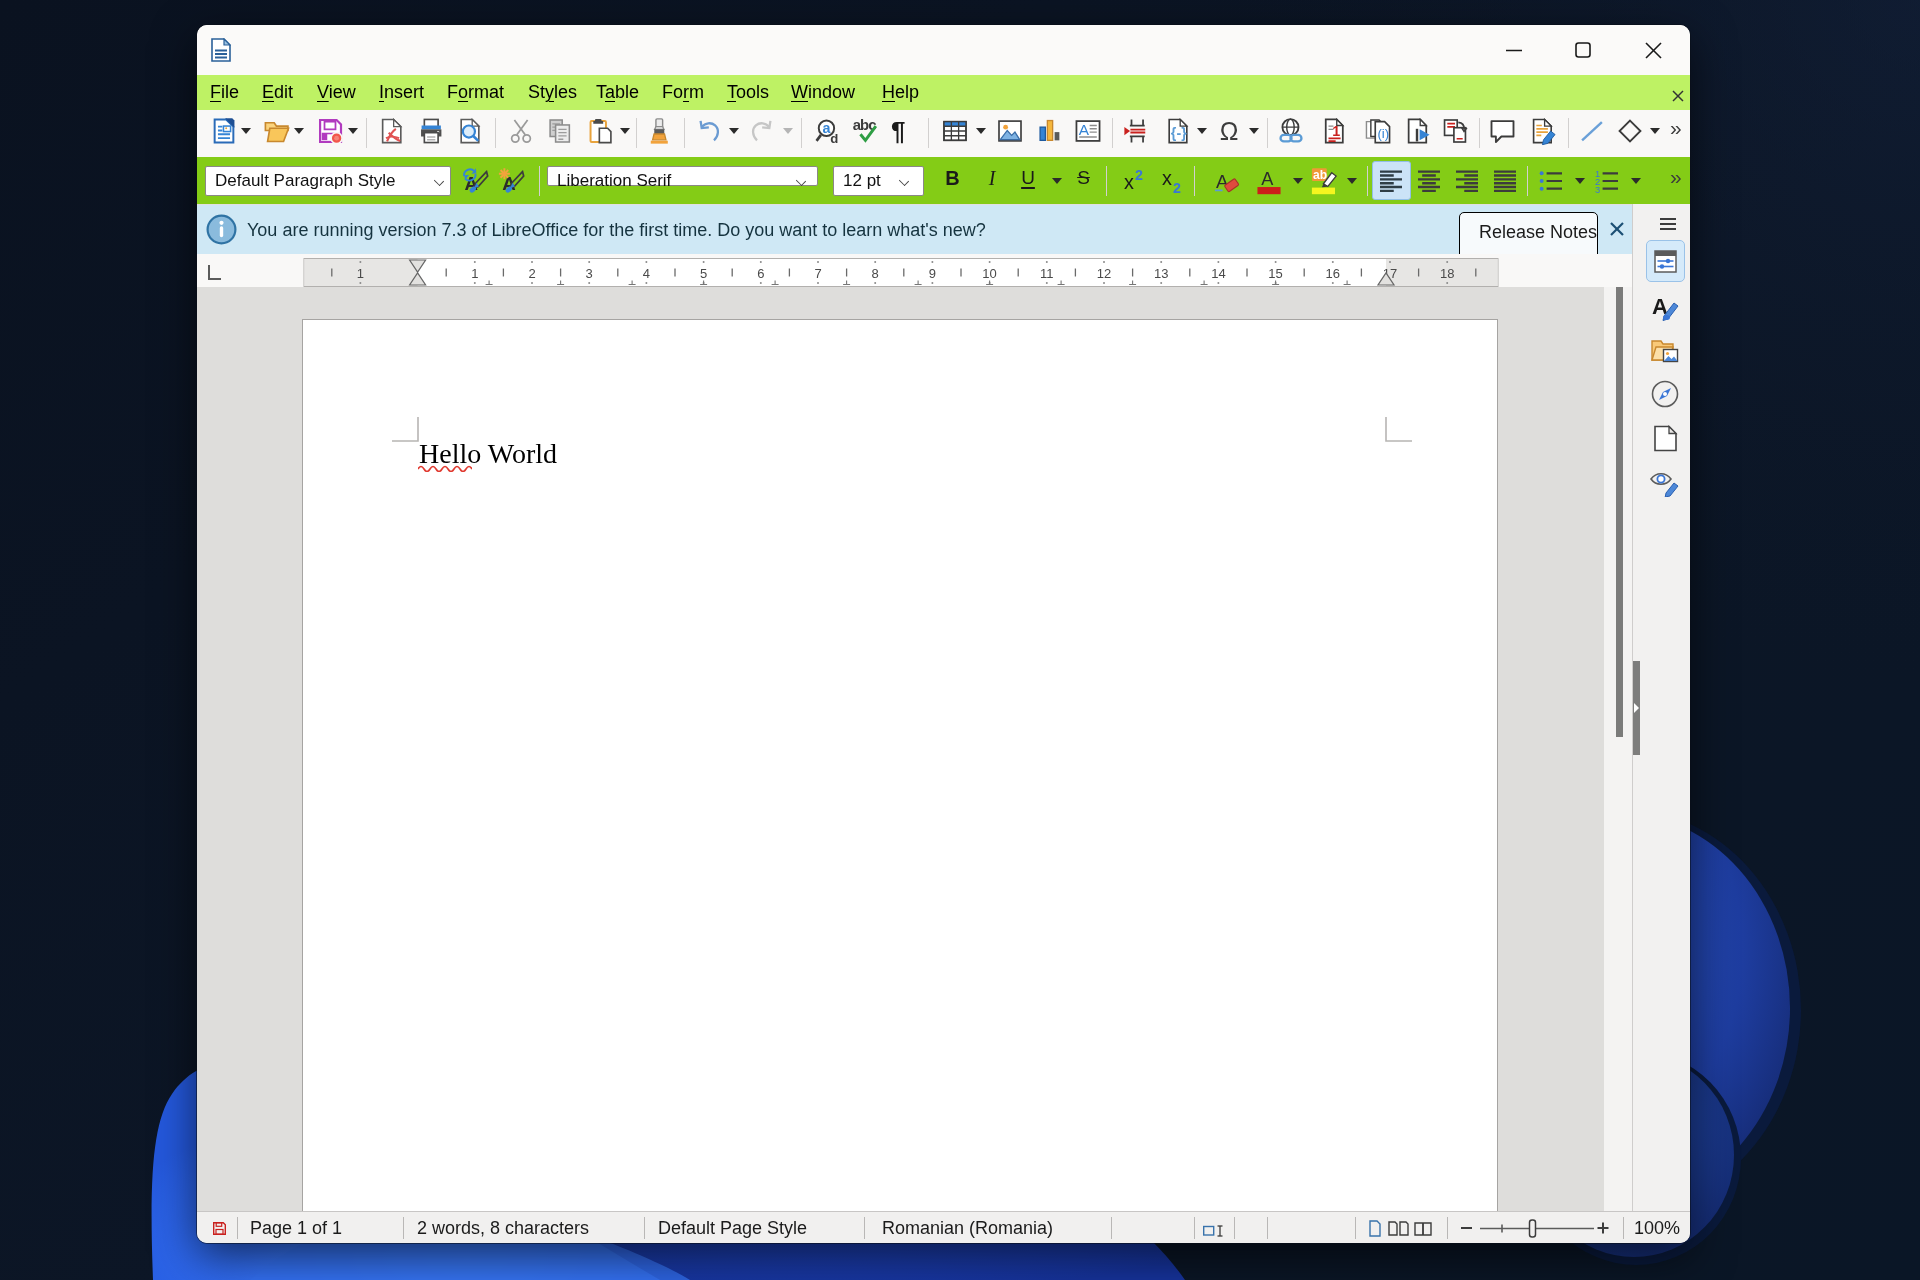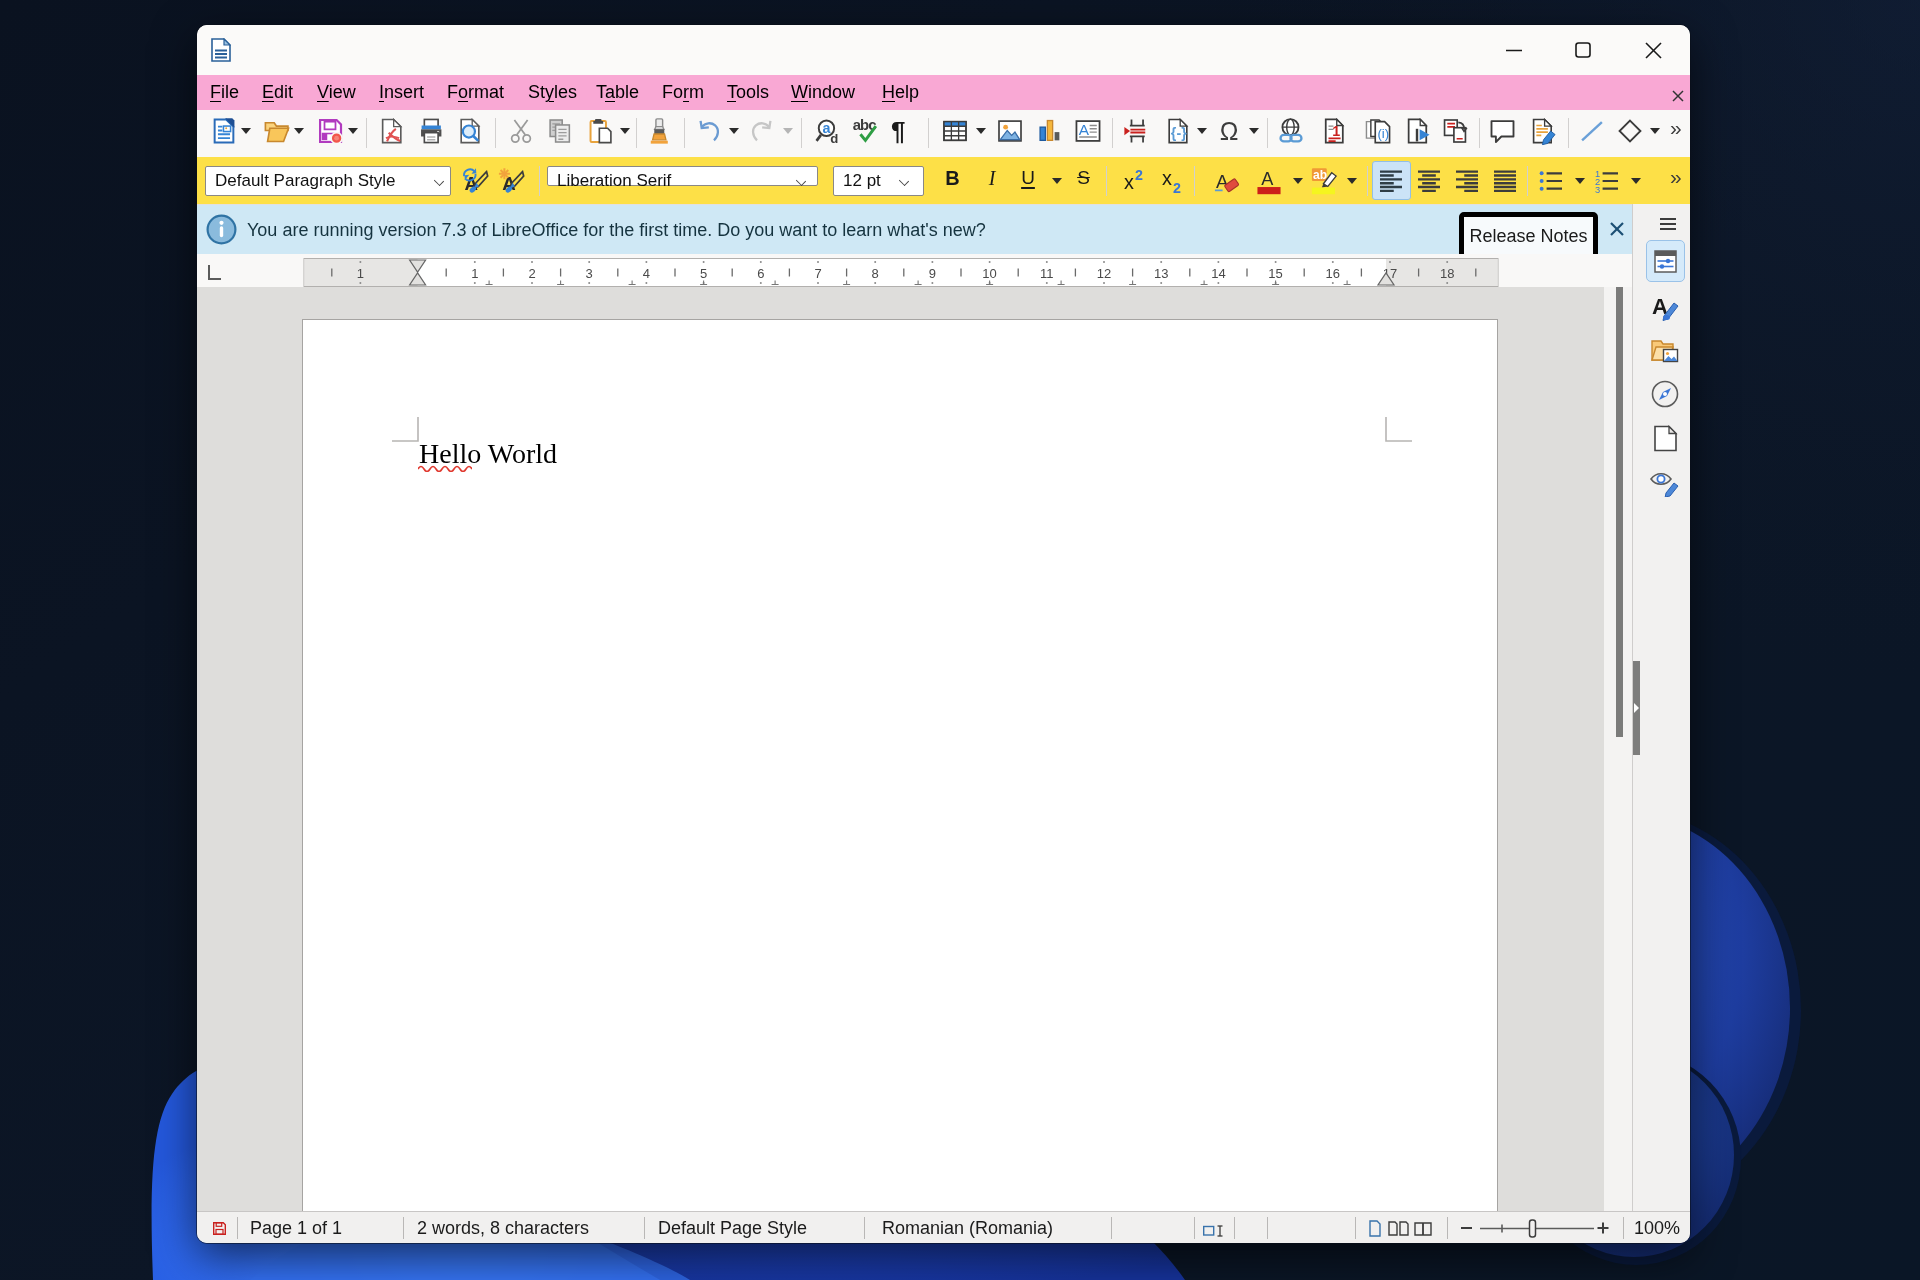--- a/index.html
+++ b/index.html
@@ -8,34 +8,34 @@
   #wall { position:absolute; left:0; top:0; }
   #win { position:absolute; left:197px; top:25px; width:1493px; height:1218px; background:#f9f8f7; border-radius:10px; overflow:hidden; box-shadow:0 14px 44px rgba(0,0,0,.6); outline:1px solid rgba(10,15,25,.55); }
   .abs { position:absolute; }
   .sep1 { position:absolute; width:1px; background:#d2d0cf; }
   .ico { position:absolute; transform:scale(1.1); transform-origin:center; }
   .dd { position:absolute; width:0; height:0; border-left:5px solid transparent; border-right:5px solid transparent; border-top:6px solid #2b2b2b; }
   
   #titlebar { position:absolute; left:0; top:0; width:100%; height:50px; background:#fbfaf9; }
   #title-text { position:absolute; left:42px; top:0; height:50px; line-height:51px; font-size:19px; letter-spacing:-0.25px; color:#1b1b1b; }
   
-  #menubar { position:absolute; left:0; top:50px; width:100%; height:35px; background:#f9a8d4; }
+  #menubar { position:absolute; left:0; top:50px; width:100%; height:35px; background:#bef264; }
   .mi { position:absolute; top:0; height:35px; line-height:35px; font-size:18px; color:#000; }
   .mi u { text-decoration-thickness:1px; text-underline-offset:3px; }
   
   #toolbar1 { position:absolute; left:0; top:85px; width:100%; height:47px; background:#f9f8f7; }
-  #toolbar2 { position:absolute; left:0; top:132px; width:100%; height:47px; background:#fde047; }
+  #toolbar2 { position:absolute; left:0; top:132px; width:100%; height:47px; background:#84cc16; }
   .combo { position:absolute; background:#fff; border:1px solid #8a8886; border-radius:2px; font-size:17px; color:#111; }
   .combo span { position:absolute; left:9px; top:0; line-height:28px; white-space:nowrap; }
   .chev { position:absolute; width:9px; height:9px; }
   .chev:before { content:""; position:absolute; left:0; top:0; width:7px; height:7px; border-right:1.6px solid #444; border-bottom:1.6px solid #444; transform:rotate(45deg) scale(1,0.8); transform-origin:center; }
   
   #infobar { position:absolute; left:0; top:179px; width:1435px; height:50px; background:#cfe8f5; border-top:1px solid #e2e0df; }
   #infotext { position:absolute; left:50px; top:0; height:50px; line-height:50px; font-size:18px; color:#15333f; }
-  #relnotes { position:absolute; left:1262px; top:7px; width:139px; height:51px; background:#f7fafc; border:5px solid #000000; border-radius:5px; text-align:center; line-height:38px; font-size:18px; color:#1b1b1b; }
+  #relnotes { position:absolute; left:1262px; top:7px; width:139px; height:51px; background:#f7fafc; border:1px solid #000000; border-radius:5px; text-align:right; line-height:38px; font-size:18px; color:#1b1b1b; }
   
   #rulerzone { position:absolute; left:0; top:229px; width:1435px; height:33px; background:#f9f8f7; }
   
   #docarea { position:absolute; left:0; top:262px; width:1435px; height:924px; background:#dedddb; }
   #page { position:absolute; left:105px; top:32px; width:1196px; height:892px; background:#fff; border:1px solid #a6a4a2; border-bottom:none; }
   #hello { position:absolute; left:222px; top:153px; font-family:"Liberation Serif",serif; font-size:28px; line-height:28px; color:#000; }
   
   #vsb { position:absolute; left:1407px; top:0; width:28px; height:924px; background:#f4f3f2; }
   #vsb-thumb { position:absolute; left:12px; top:0px; width:7px; height:450px; background:#7b7b7a; }
   #deckgrip { position:absolute; left:1436px; top:636px; width:7px; height:94px; background:#7d7d7c; z-index:6; }

